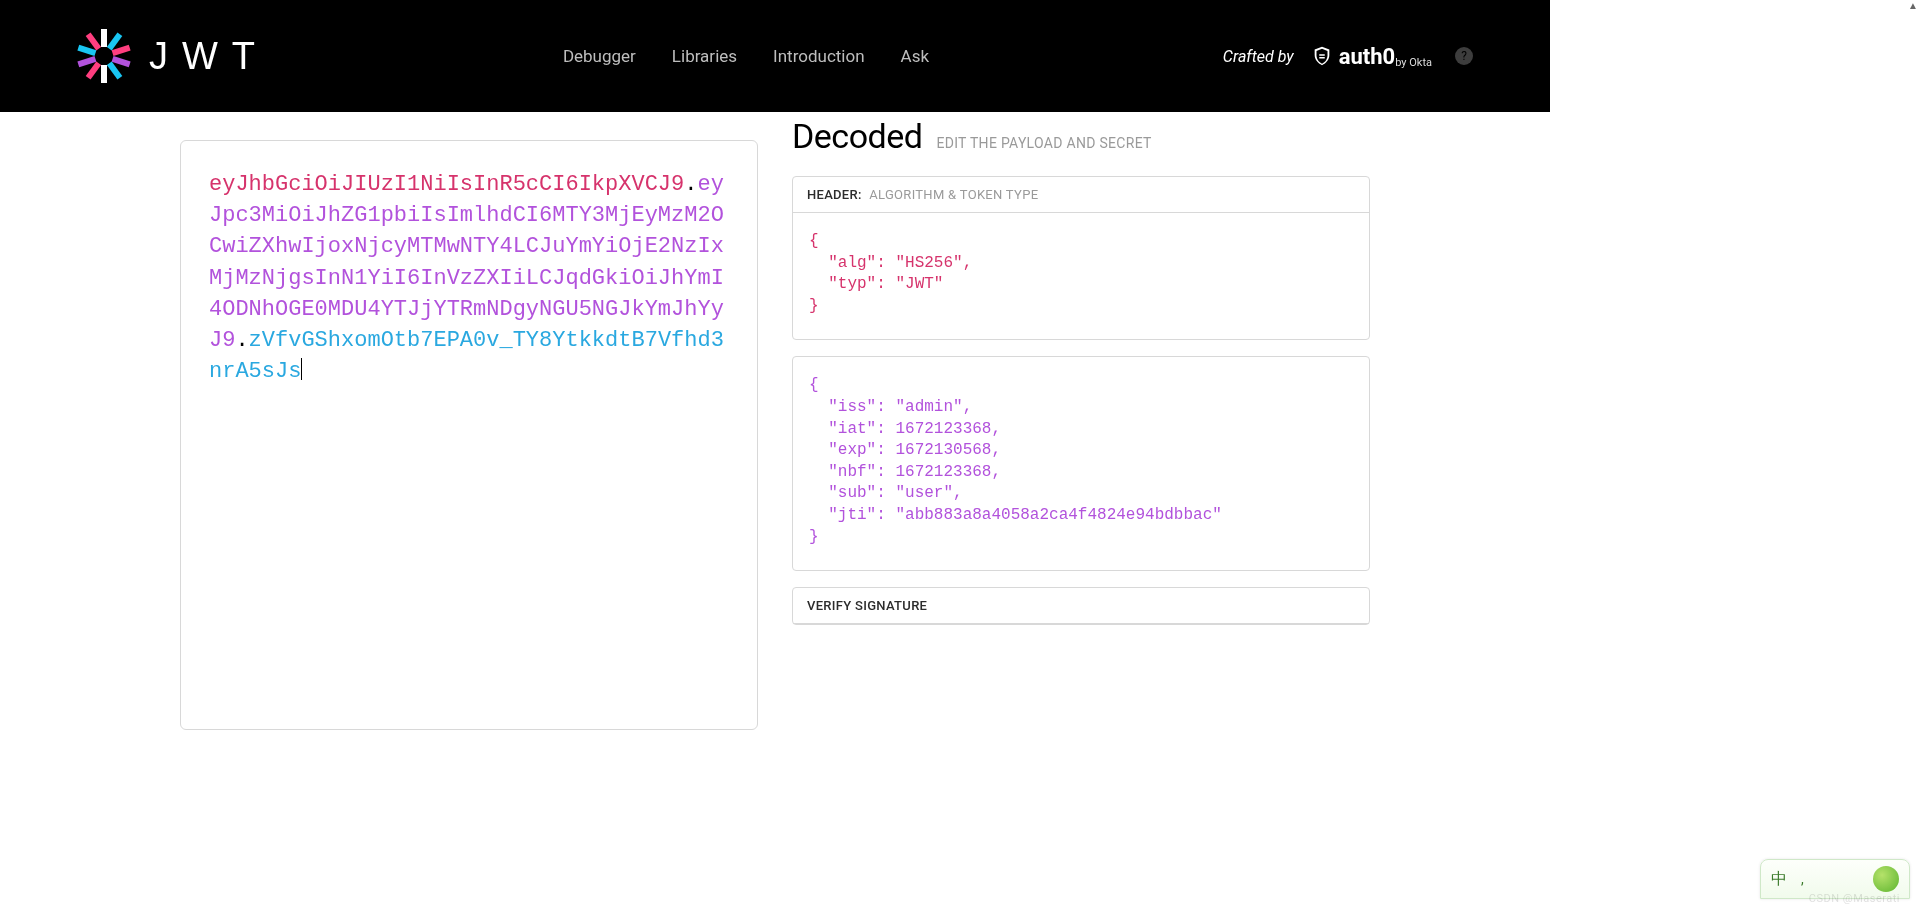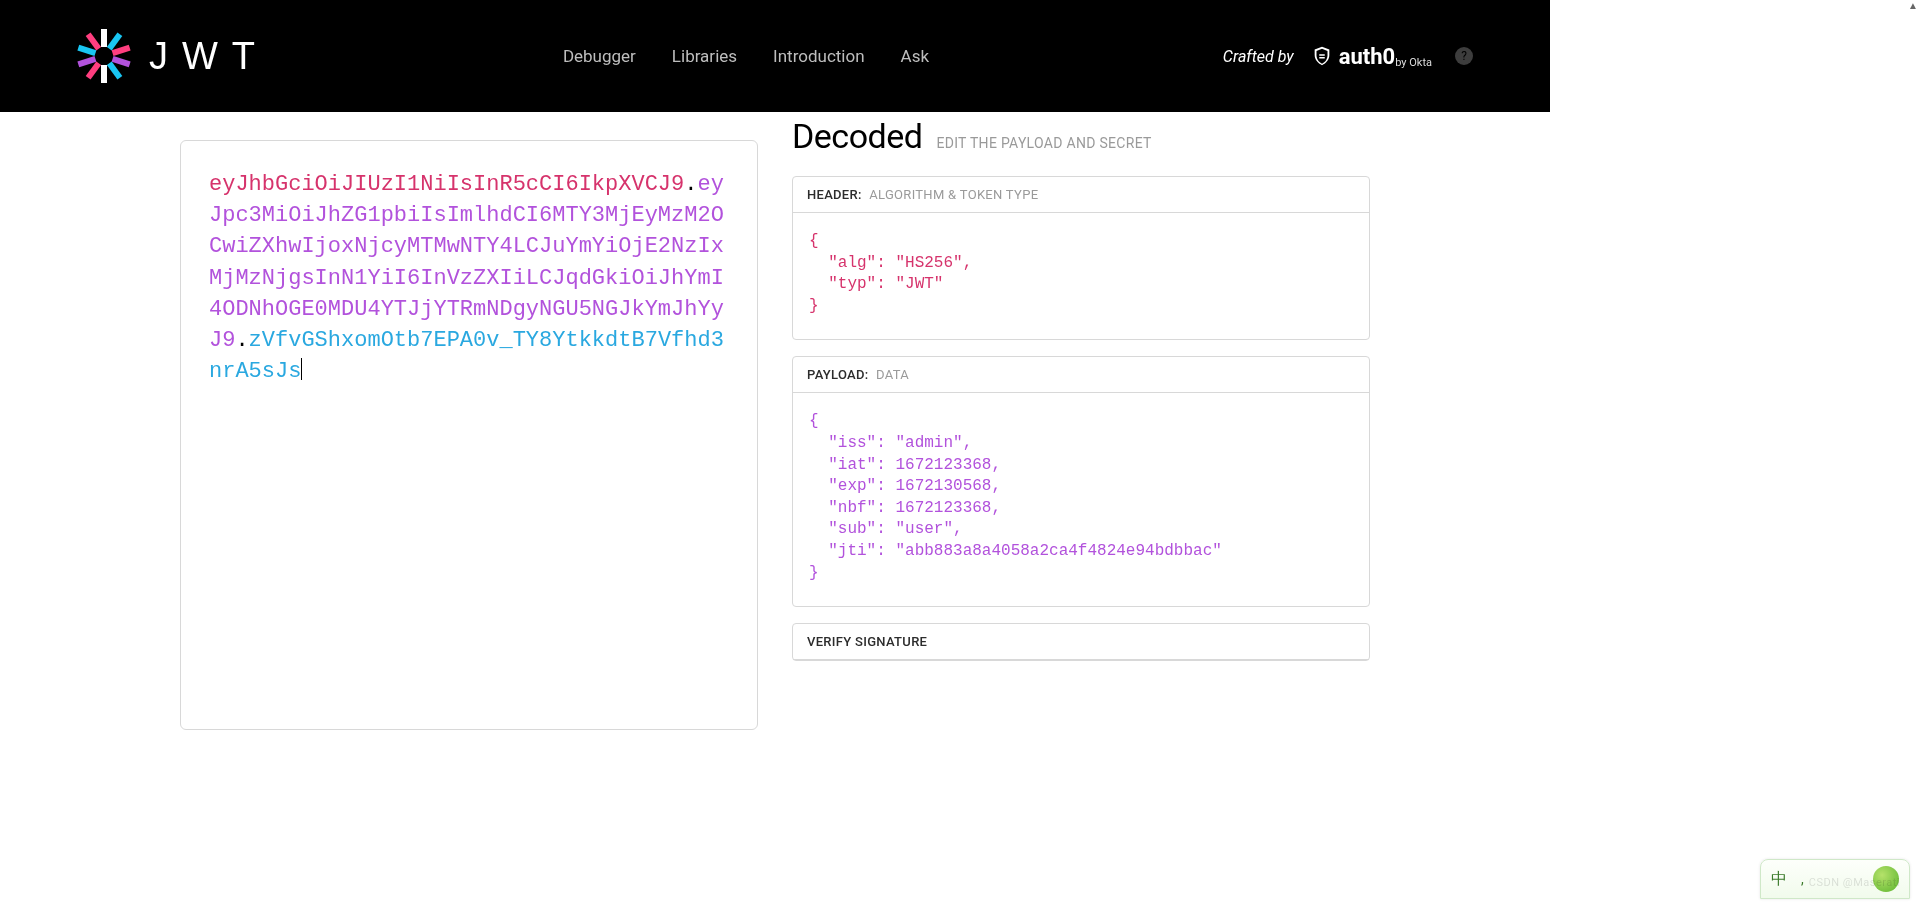--- a/index.html
+++ b/index.html
@@ -175,21 +175,21 @@
   .ime-pill .ch { font-size: 16px; }
   .ime-pill .leaf {
     margin-left: auto;
     width: 26px; height: 26px;
     border-radius: 50%;
     background: radial-gradient(circle at 35% 35%, #b5e26a, #5cb42e);
   }
 
   .watermark {
     position: fixed;
-    right: 20px; bottom: 18px;
+    right: 20px; bottom: 2px;
     font-size: 11px;
     color: rgba(0,0,0,.12);
     letter-spacing: .5px;
     margin-left: 6px;
   }
 </style>
 </head>
 <body>
 
 <div class="scroll-arrow">▲</div>
@@ -256,24 +256,20 @@
         <span class="strong">HEADER:</span>
         <span class="muted">ALGORITHM &amp; TOKEN TYPE</span>
       </div>
       <div class="card-body header" id="header-json"><span class="json-brace">{</span>
   <span class="json-key">"alg"</span><span class="json-punct">: </span><span class="json-str">"HS256"</span><span class="json-punct">,</span>
   <span class="json-key">"typ"</span><span class="json-punct">: </span><span class="json-str">"JWT"</span>
 <span class="json-brace">}</span></div>
     </div>
 
     <div class="card">
-      <div class="card-head">
-        <span class="strong">PAYLOAD:</span>
-        <span class="muted">DATA</span>
-      </div>
       <div class="card-body payload" id="payload-json"><span class="json-brace">{</span>
   <span class="json-key">"iss"</span><span class="json-punct">: </span><span class="json-str">"admin"</span><span class="json-punct">,</span>
   <span class="json-key">"iat"</span><span class="json-punct">: </span><span class="json-num">1672123368</span><span class="json-punct">,</span>
   <span class="json-key">"exp"</span><span class="json-punct">: </span><span class="json-num">1672130568</span><span class="json-punct">,</span>
   <span class="json-key">"nbf"</span><span class="json-punct">: </span><span class="json-num">1672123368</span><span class="json-punct">,</span>
   <span class="json-key">"sub"</span><span class="json-punct">: </span><span class="json-str">"user"</span><span class="json-punct">,</span>
   <span class="json-key">"jti"</span><span class="json-punct">: </span><span class="json-str">"abb883a8a4058a2ca4f4824e94bdbbac"</span>
 <span class="json-brace">}</span></div>
     </div>
 

